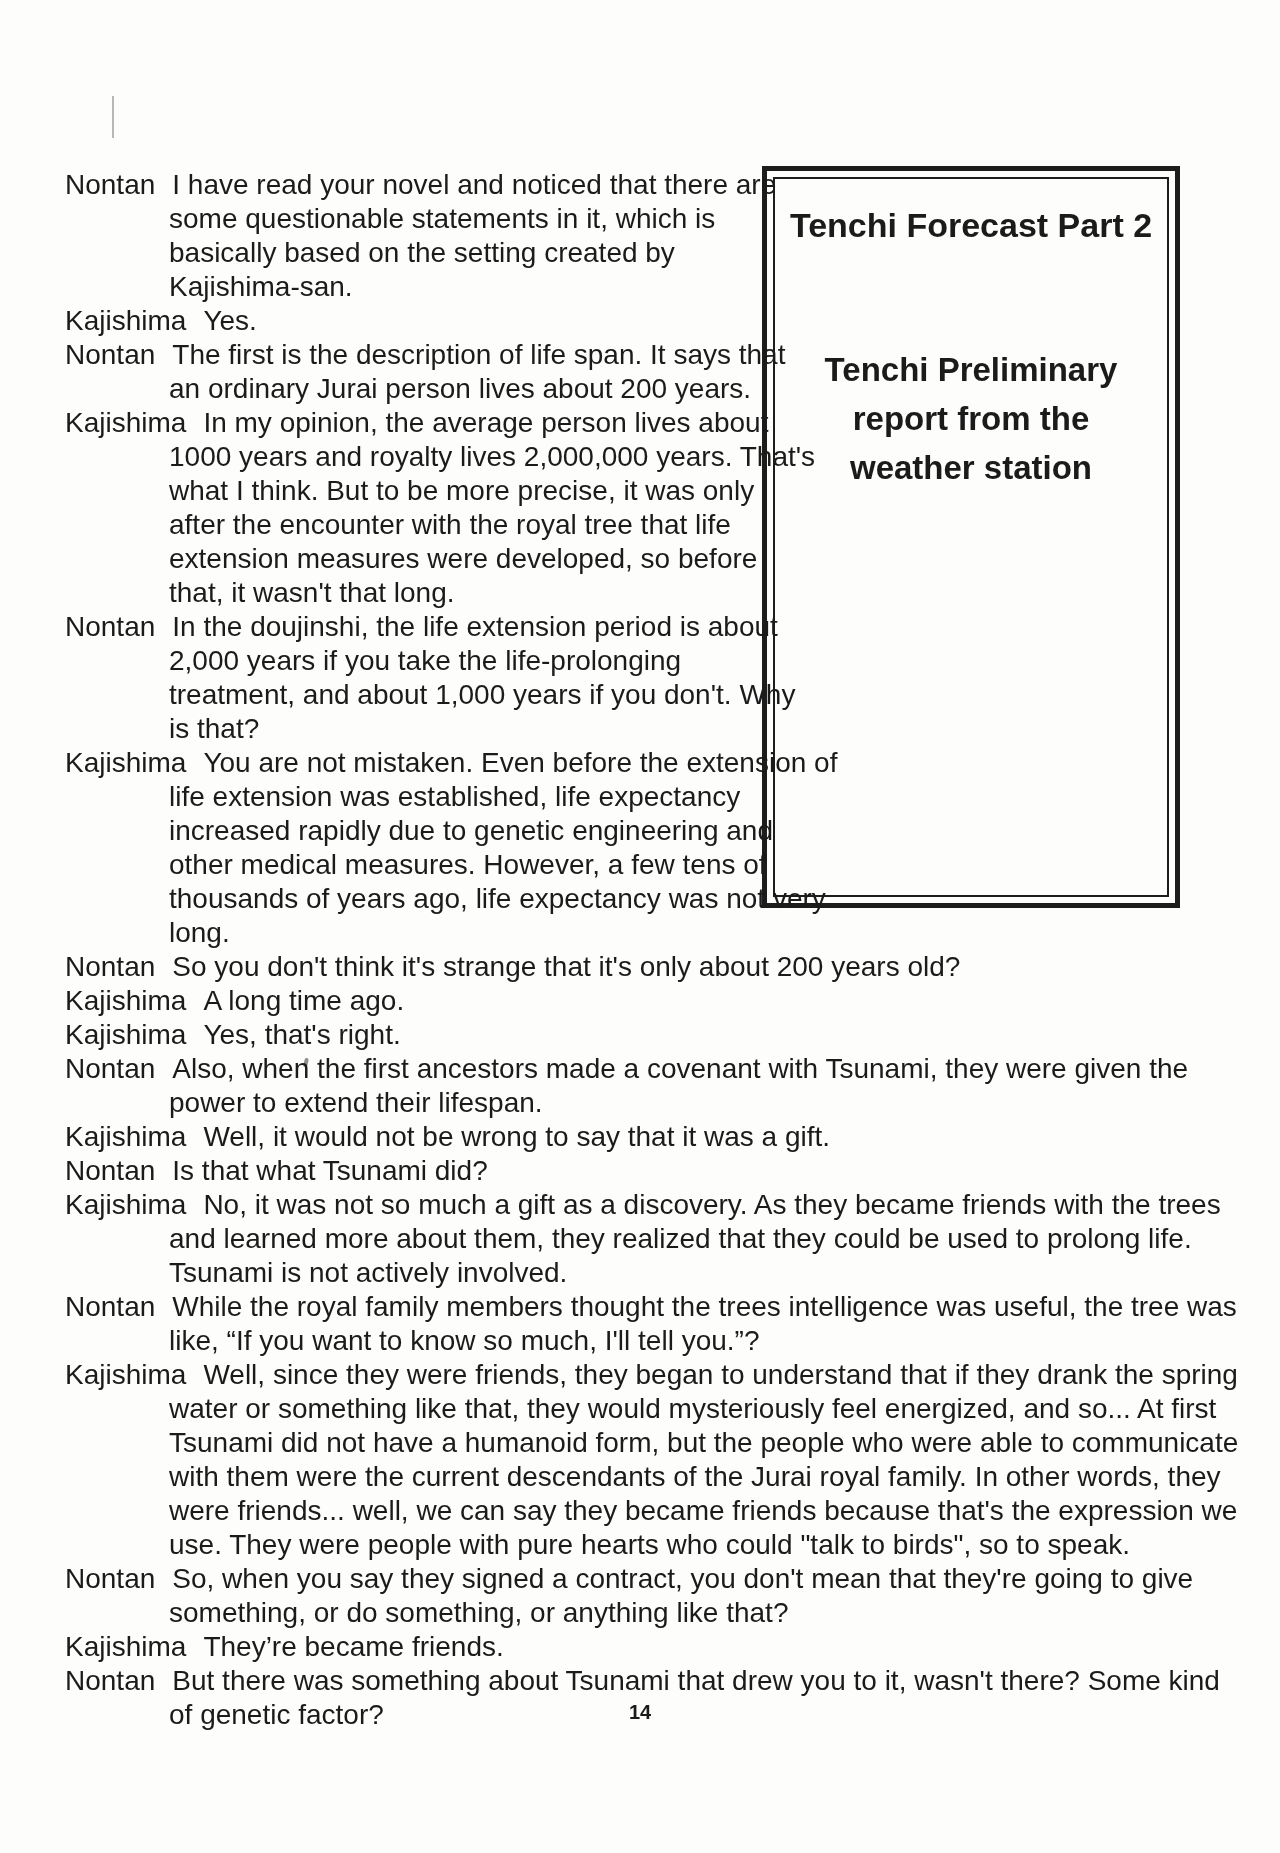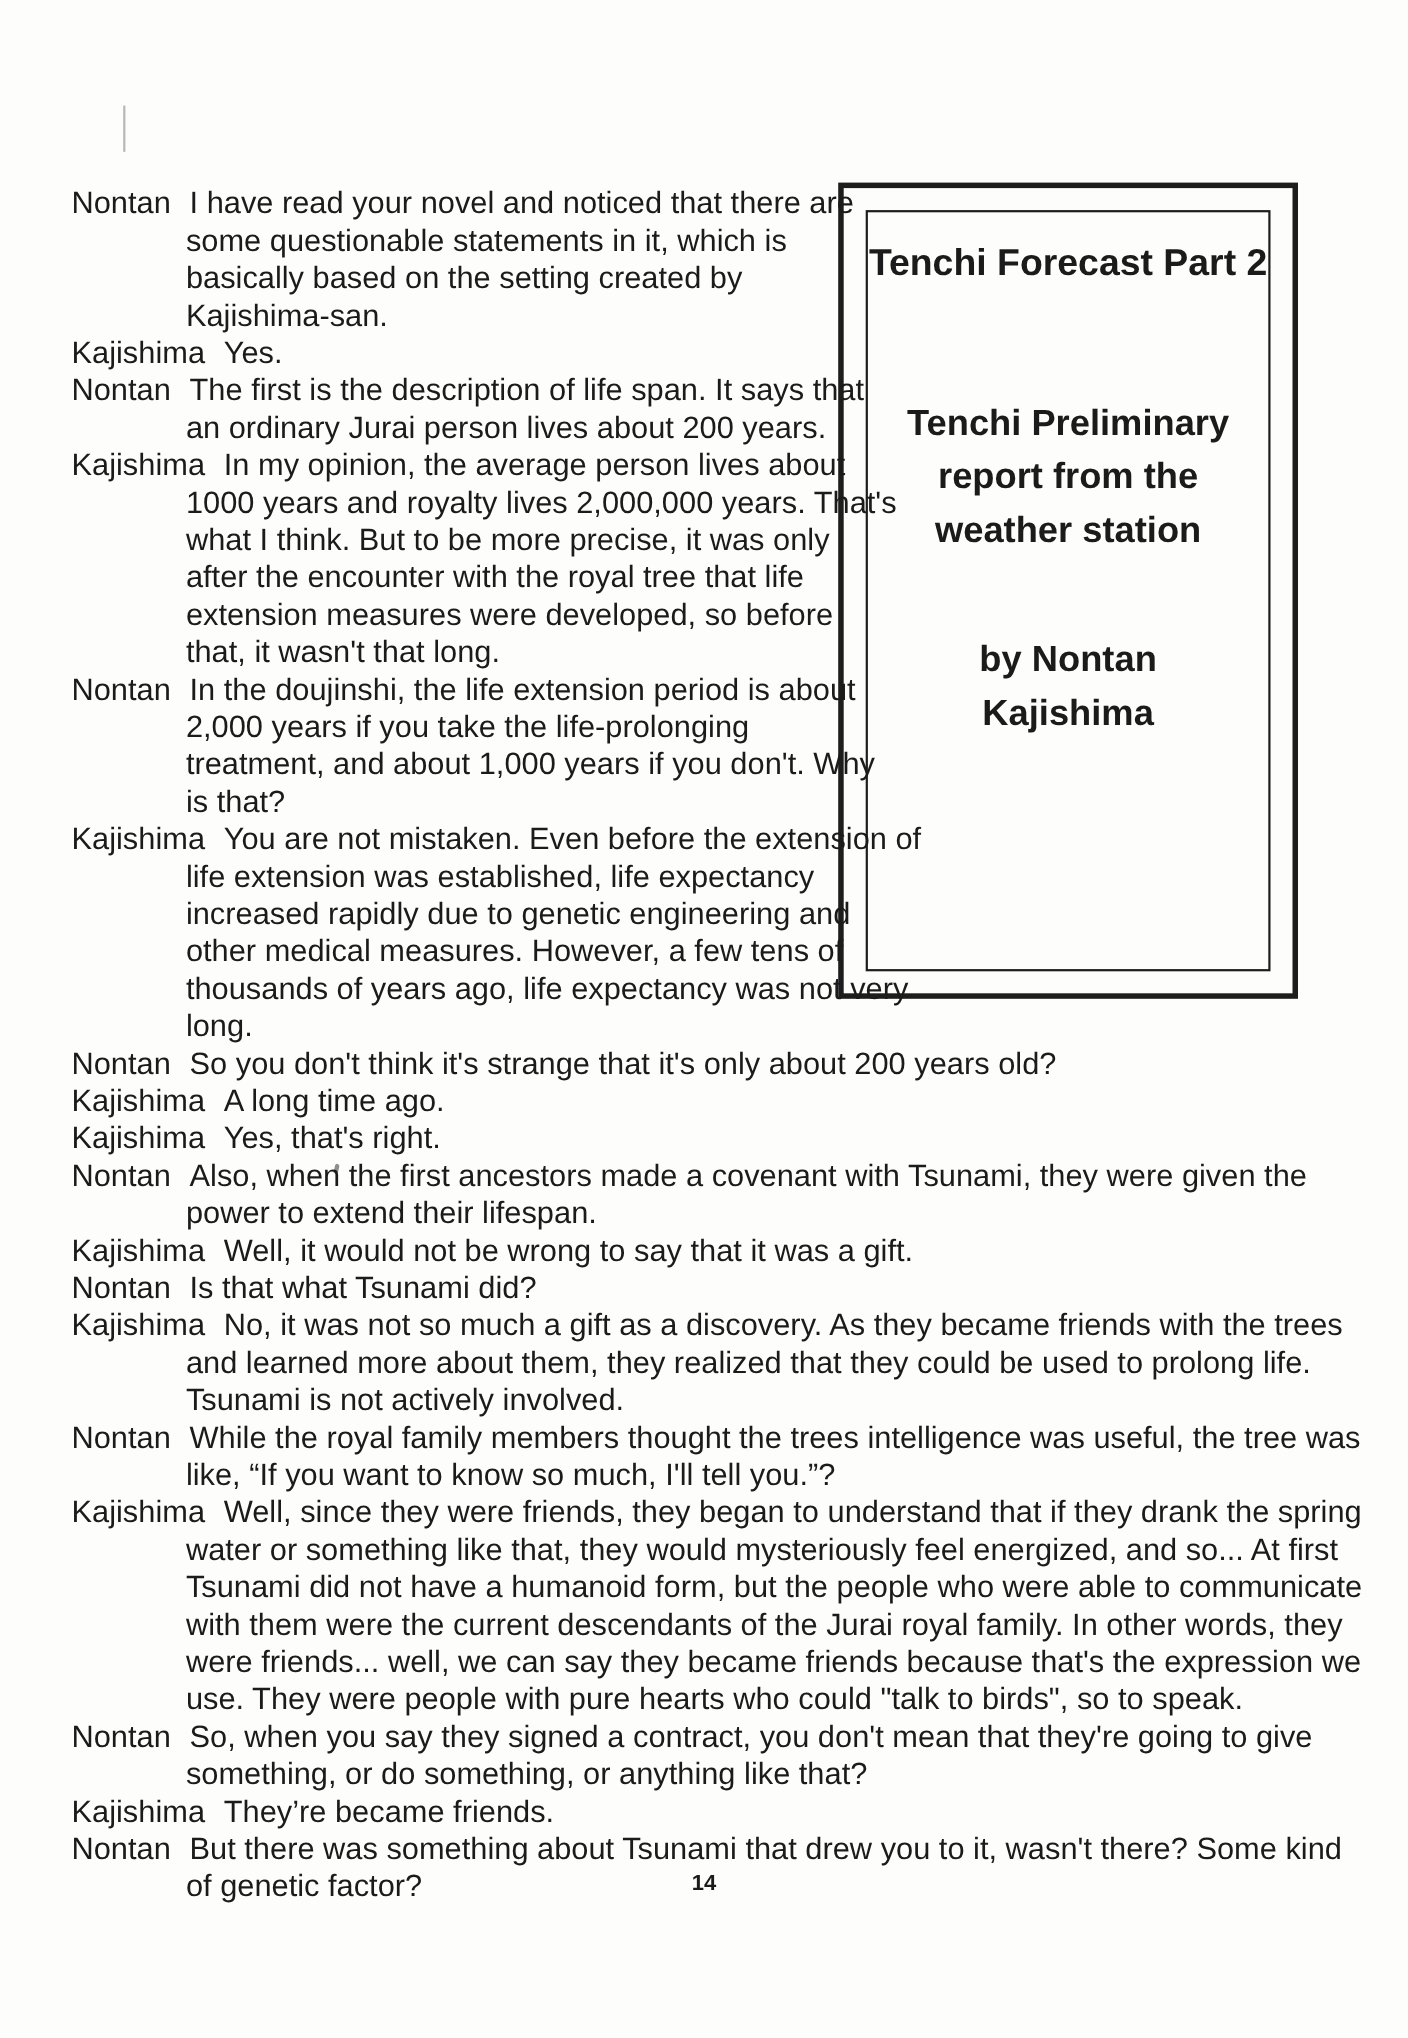--- a/index.html
+++ b/index.html
@@ -41,21 +41,21 @@
   }
   .spk { margin-right: 17px; }
   .speech { white-space: pre-line; }
 
   .title-box {
     position: absolute;
     left: 762px; top: 166px;
     width: 418px; height: 742px;
     box-sizing: border-box;
     border: 5px solid #1d1d1d;
-    padding: 20px;
+    padding: 6px;
     background: #fdfdfb;
   }
   .title-box-inner {
     box-sizing: border-box;
     width: 100%; height: 100%;
     border: 2px solid #1d1d1d;
     text-align: center;
   }
   .box-heading {
     margin: 26px 0 0 0;
@@ -94,22 +94,20 @@
 
   <div class="artifact"></div>
   <div class="speck"></div>
 
   <div class="title-box">
     <div class="title-box-inner">
       <h1 class="box-heading">Tenchi Forecast Part 2</h1>
       <p class="box-subtitle">Tenchi Preliminary
 report from the
 weather station</p>
-      <p class="box-byline">by Nontan
-Kajishima</p>
     </div>
   </div>
 
   <div class="dialogue">
     <p class="entry"><span class="spk">Nontan</span><span class="speech">I have read your novel and noticed that there are
 some questionable statements in it, which is
 basically based on the setting created by
 Kajishima-san.</span></p>
     <p class="entry"><span class="spk">Kajishima</span><span class="speech">Yes.</span></p>
     <p class="entry"><span class="spk">Nontan</span><span class="speech">The first is the description of life span. It says that

